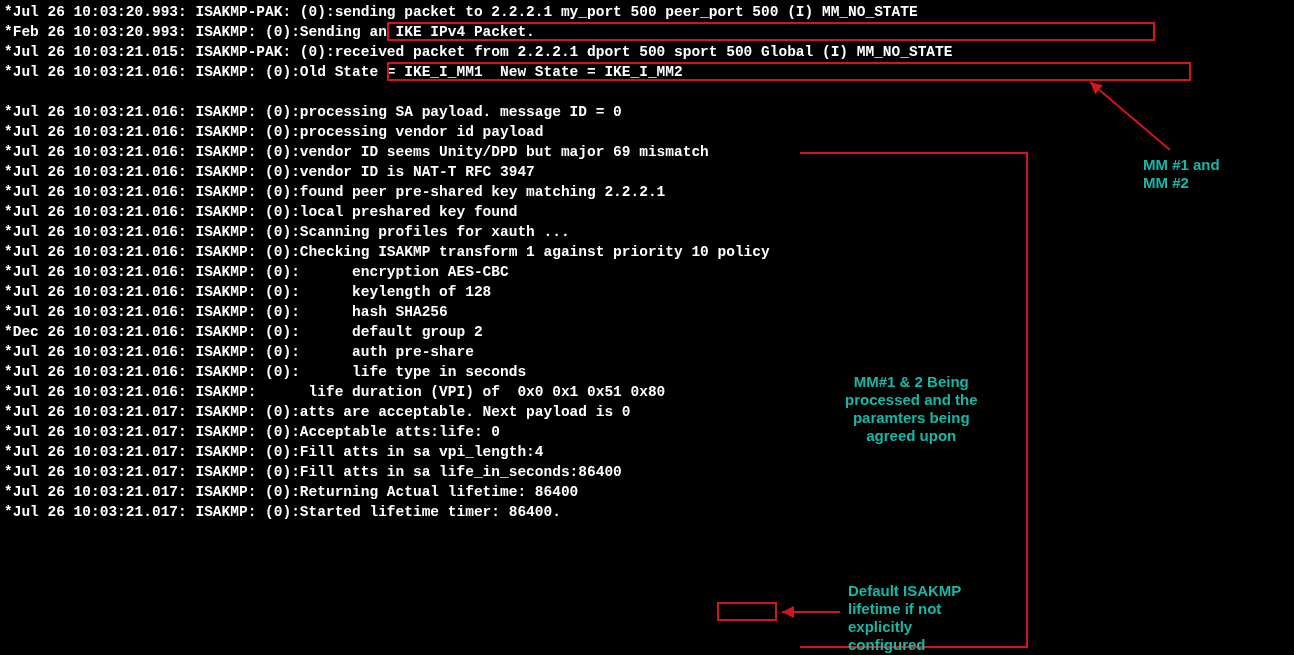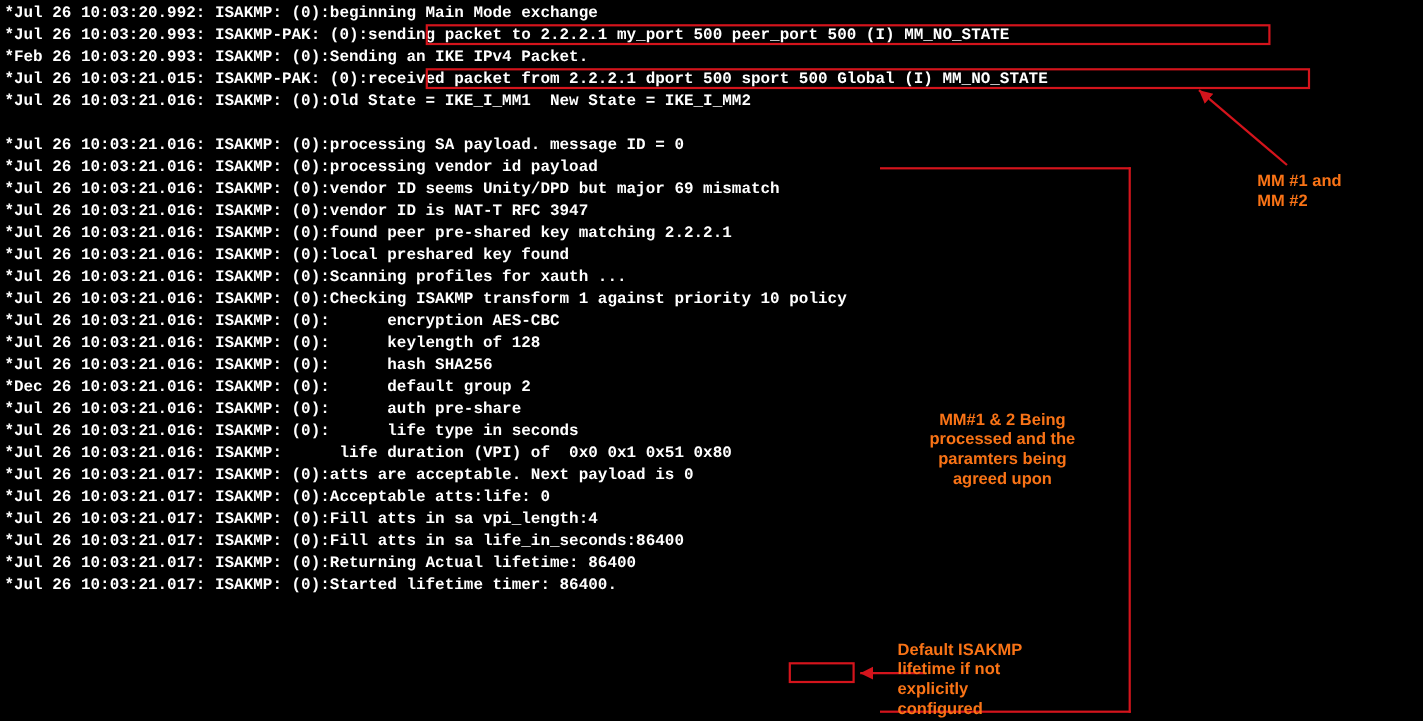--- a/index.html
+++ b/index.html
@@ -19,21 +19,21 @@
   .log-line { white-space: pre; }
   .blank-line { height: 20px; }
   .highlight-box {
     position: absolute;
     border: 2px solid #d4141c;
     background: transparent;
     pointer-events: none;
   }
   .annotation {
     position: absolute;
-    color: #f97316;
+    color: #14b8a6;
     font-family: Arial, sans-serif;
     font-size: 15px;
     font-weight: bold;
     line-height: 18px;
     pointer-events: none;
   }
   .bracket {
     position: absolute;
     border: 2px solid #d4141c;
     border-left: none;
@@ -42,21 +42,20 @@
   svg.arrow {
     position: absolute;
     pointer-events: none;
     overflow: visible;
   }
 </style>
 </head>
 <body>
 
 <div id="log-container">
-    <div class="log-line">*Jul 26 10:03:20.992: ISAKMP: (0):beginning Main Mode exchange</div>
     <div class="log-line">*Jul 26 10:03:20.993: ISAKMP-PAK: (0):sending packet to 2.2.2.1 my_port 500 peer_port 500 (I) MM_NO_STATE</div>
     <div class="log-line">*Feb 26 10:03:20.993: ISAKMP: (0):Sending an IKE IPv4 Packet.</div>
     <div class="log-line">*Jul 26 10:03:21.015: ISAKMP-PAK: (0):received packet from 2.2.2.1 dport 500 sport 500 Global (I) MM_NO_STATE</div>
     <div class="log-line">*Jul 26 10:03:21.016: ISAKMP: (0):Old State = IKE_I_MM1  New State = IKE_I_MM2</div>
     <div class="blank-line"></div>
     <div class="log-line">*Jul 26 10:03:21.016: ISAKMP: (0):processing SA payload. message ID = 0</div>
     <div class="log-line">*Jul 26 10:03:21.016: ISAKMP: (0):processing vendor id payload</div>
     <div class="log-line">*Jul 26 10:03:21.016: ISAKMP: (0):vendor ID seems Unity/DPD but major 69 mismatch</div>
     <div class="log-line">*Jul 26 10:03:21.016: ISAKMP: (0):vendor ID is NAT-T RFC 3947</div>
     <div class="log-line">*Jul 26 10:03:21.016: ISAKMP: (0):found peer pre-shared key matching 2.2.2.1</div>
@@ -101,16 +100,16 @@
   </defs>
   <line x1="840" y1="612" x2="782" y2="612" stroke="#d4141c" stroke-width="2" marker-end="url(#ah2)"></line>
 </svg>
 
 <div class="annotation" style="left:1143px; top:156px; white-space:pre;">MM #1 and
 MM #2</div>
 <div class="annotation" style="left:845px; top:373px; white-space:pre;text-align:center;">MM#1 &amp; 2 Being
 processed and the
 paramters being
 agreed upon</div>
-<div class="annotation" style="left:816px; top:582px; white-space:pre;">Default ISAKMP
+<div class="annotation" style="left:848px; top:582px; white-space:pre;">Default ISAKMP
 lifetime if not
 explicitly
 configured</div>
 
 </body></html>

